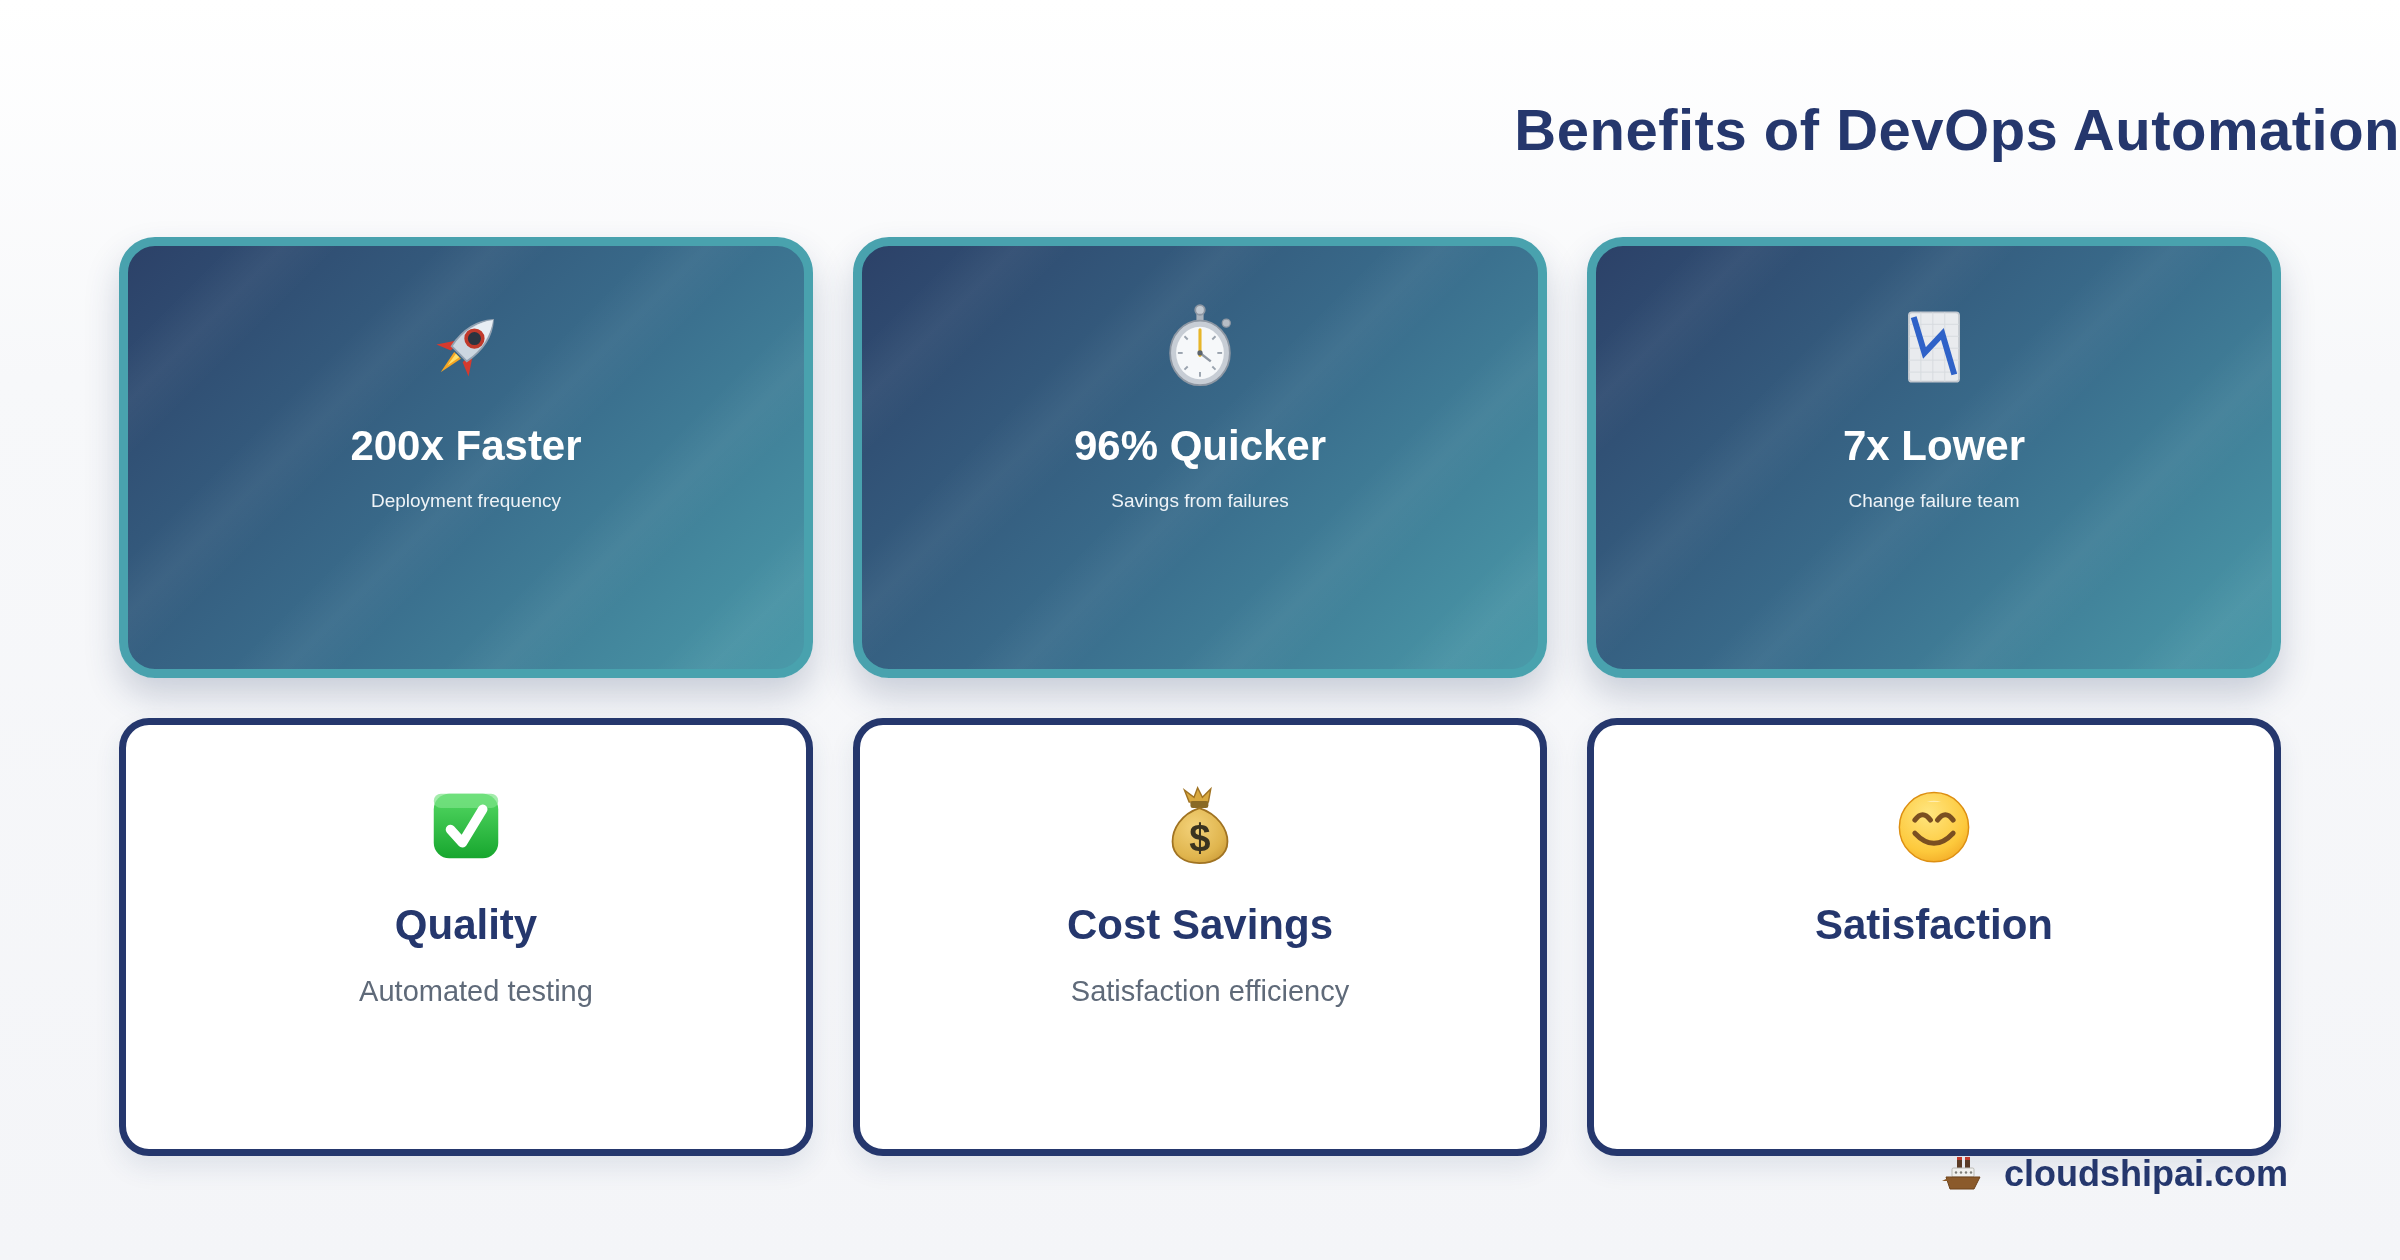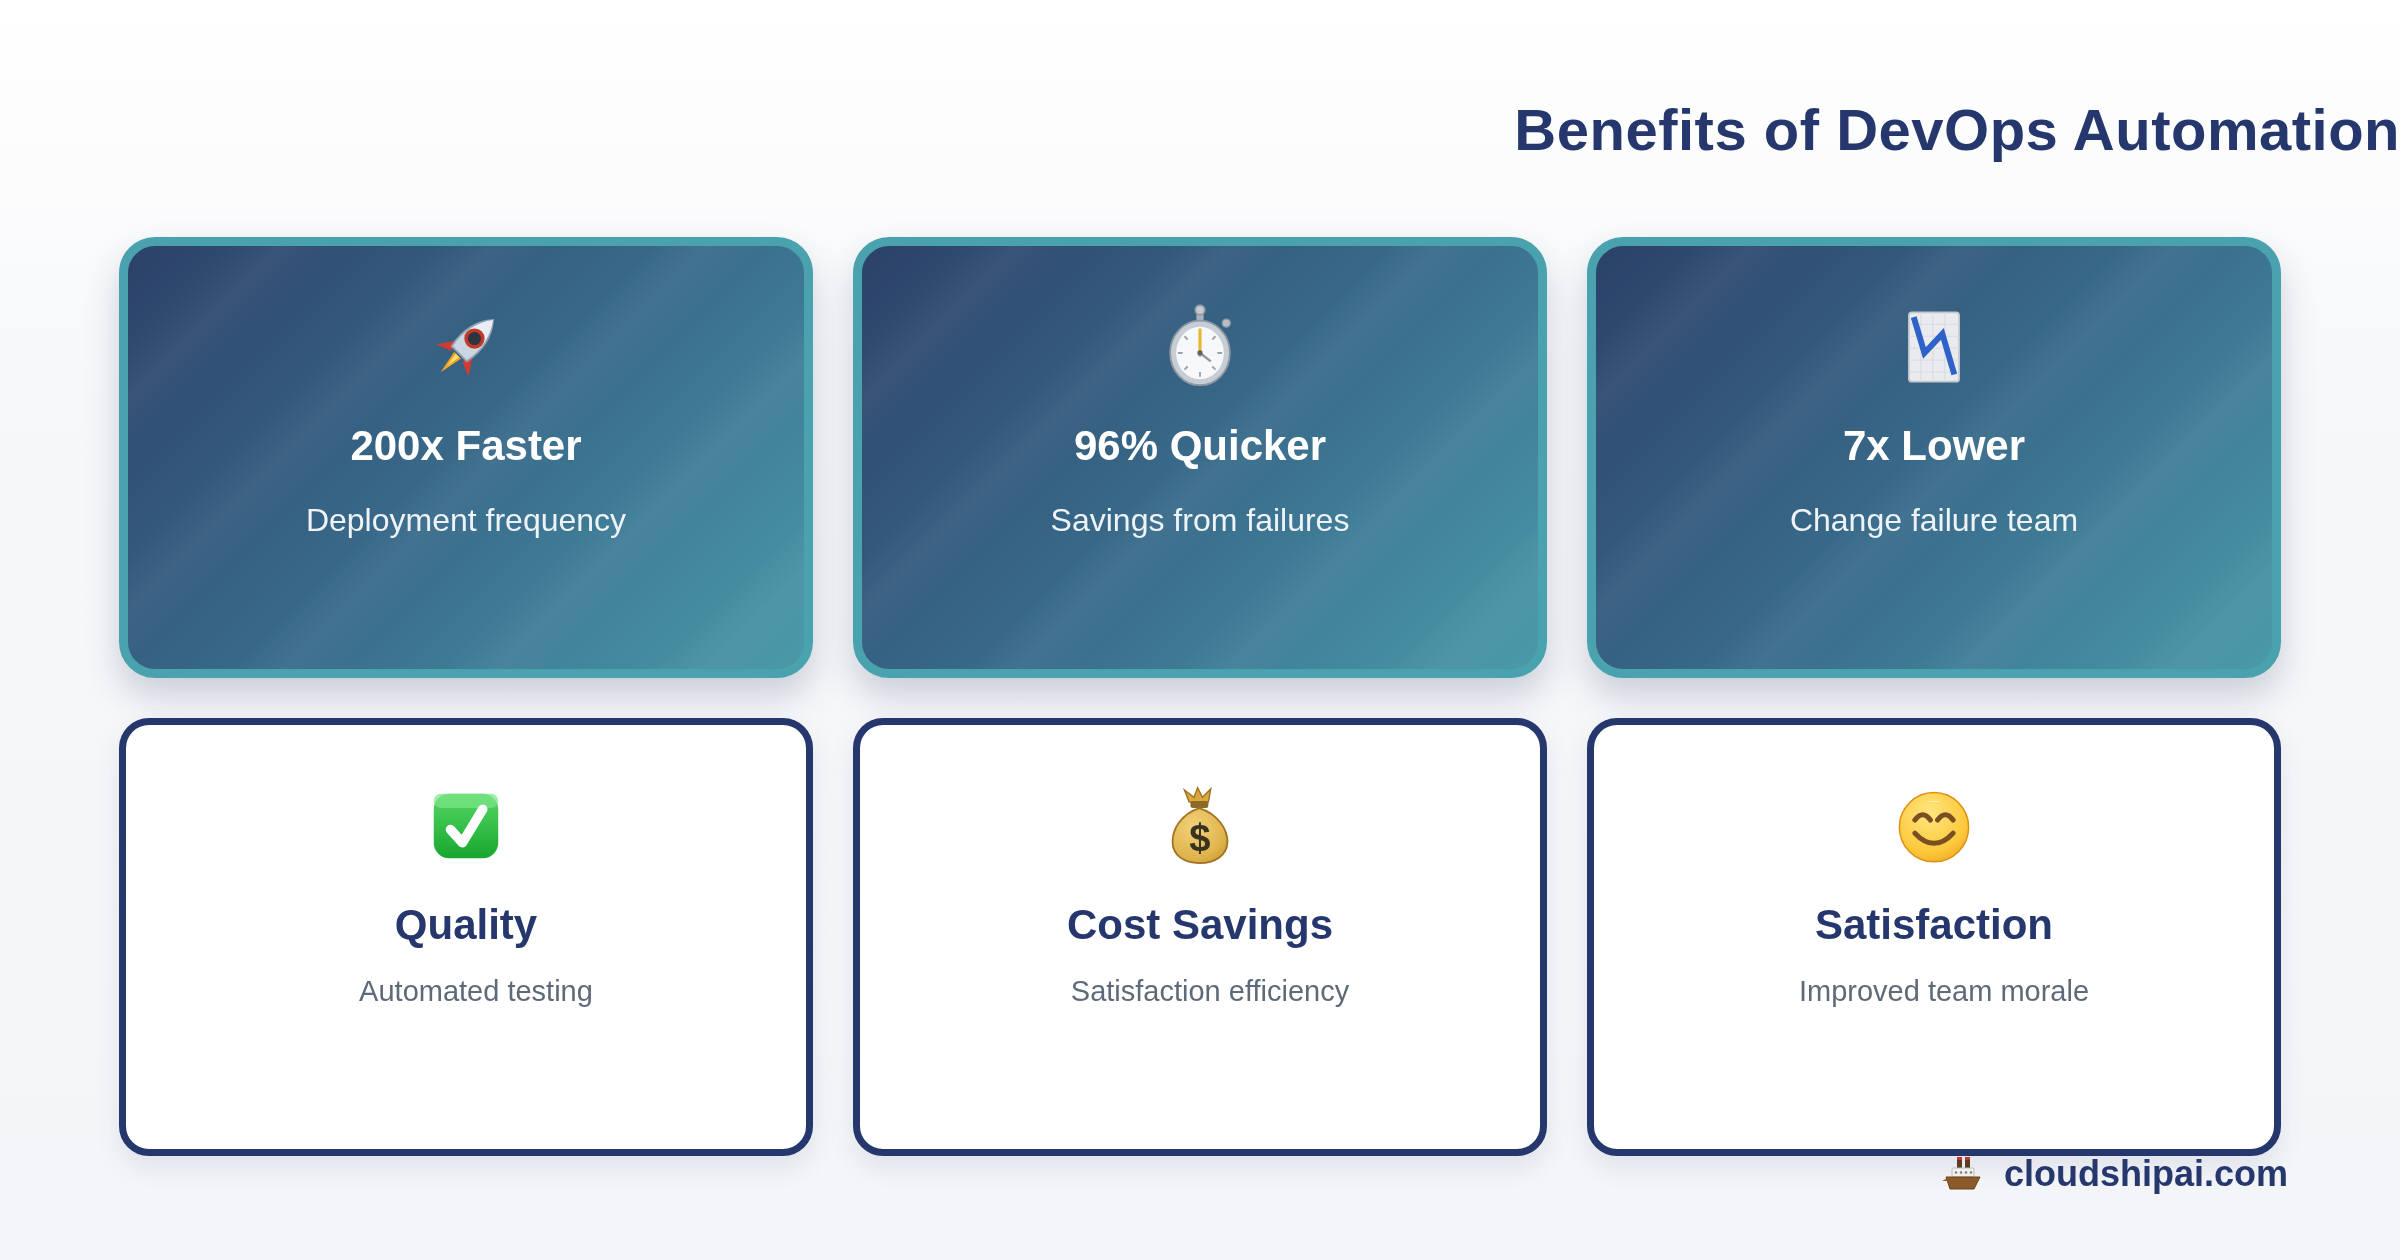--- a/index.html
+++ b/index.html
@@ -70,22 +70,22 @@
     height: 86px;
     line-height: 0;
   }
   .metric .value {
     margin-top: 28px;
     font-size: 42px;
     font-weight: bold;
     color: #ffffff;
   }
   .metric .label {
-    margin-top: 32px;
-    font-size: 32px;
+    margin-top: 20px;
+    font-size: 19px;
     color: #eef3f7;
   }
   .benefit .heading {
     margin-top: 28px;
     font-size: 42px;
     font-weight: bold;
     color: #25376d;
   }
   .benefit .label {
     margin-top: 26px;
@@ -234,21 +234,20 @@
             </radialGradient>
           </defs>
           <circle cx="36" cy="37" r="29" fill="url(#gFace)" stroke="#dd8f12" stroke-width="1.2"></circle>
           <path d="M30,16 a9,4 0 0 1 12,0" fill="#fff3c0" opacity="0.8"></path>
           <path d="M20,31 q6.5,-9 13,0" fill="none" stroke="#7a4f21" stroke-width="4.2" stroke-linecap="round"></path>
           <path d="M39,31 q6.5,-9 13,0" fill="none" stroke="#7a4f21" stroke-width="4.2" stroke-linecap="round"></path>
           <path d="M20,42 q16,17 32,0" fill="none" stroke="#7a4f21" stroke-width="4.2" stroke-linecap="round"></path>
         </svg>
       </span>
       <div class="heading">Satisfaction</div>
-      <div class="label">Improved team morale</div>
     </section>
 
   </div>
 
   <div class="footer">
     <span class="ship">
       <svg viewBox="0 0 44 44" width="44" height="44" aria-hidden="true">
         <rect x="17" y="6" width="5" height="12" rx="1" fill="#5a3b26"></rect>
         <rect x="25" y="6" width="5" height="12" rx="1" fill="#5a3b26"></rect>
         <rect x="17" y="5" width="5" height="3" fill="#c0392b"></rect>

